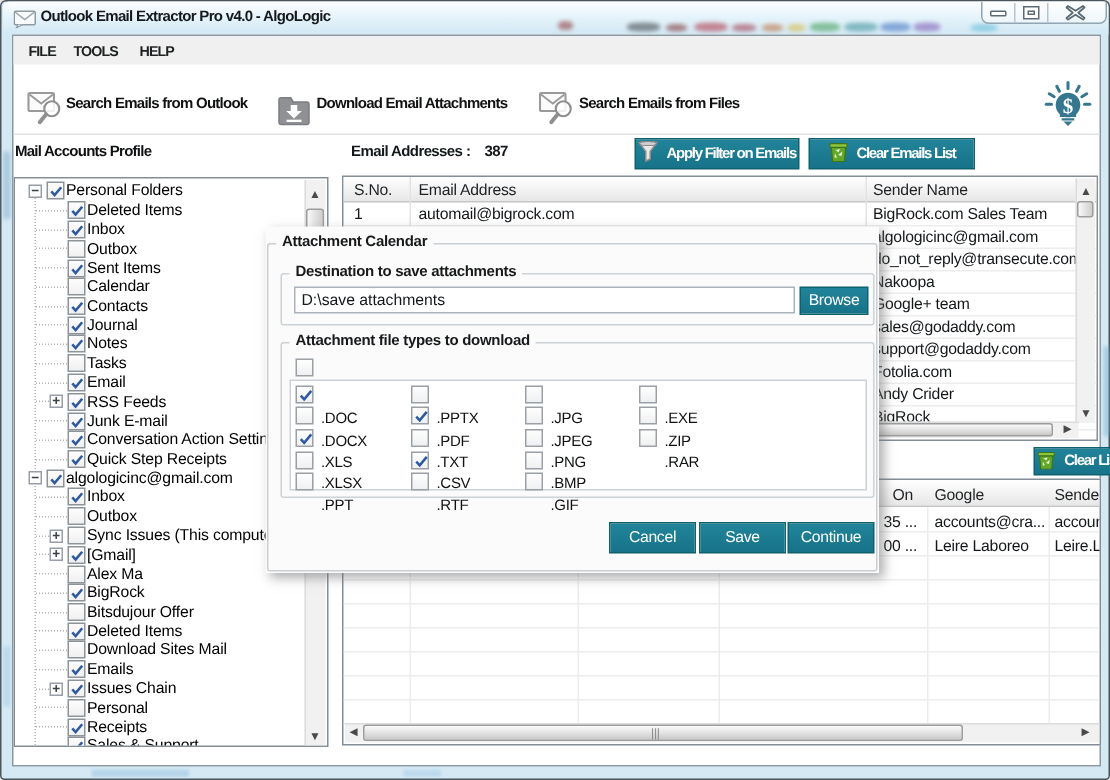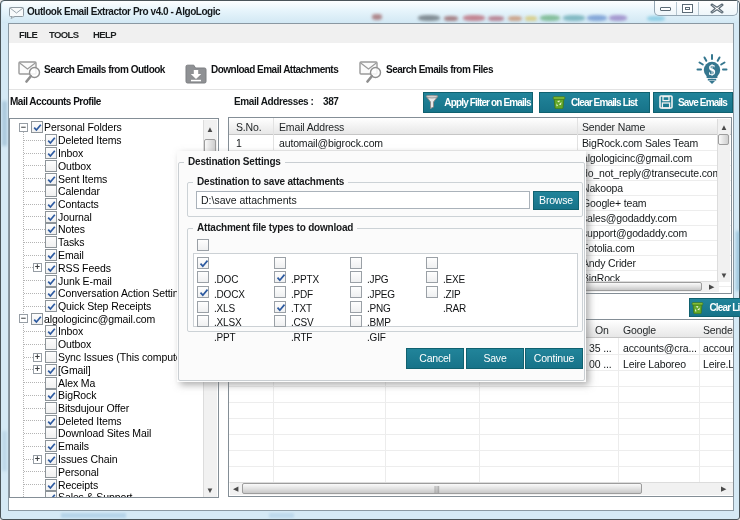--- a/index.html
+++ b/index.html
@@ -115,25 +115,20 @@
 <div class="abs" style="left:225px;top:72px;font-size:10px;font-weight:bold;letter-spacing:-0.4px;color:#14181a">Email Addresses :&nbsp;&nbsp;&nbsp;&nbsp;387</div>
 <div class="tealbtn" style="left:414px;top:68px;width:110px;height:21px;line-height:19px"><svg style="vertical-align:-3px;margin-right:5px" width="14" height="14" viewBox="0 0 14 14">
 <path d="M1 1 L13 1 L8.5 7 L8.5 12 L5.5 13.5 L5.5 7 Z" fill="#e8e8e8" stroke="#8a8a8a" stroke-width="1"></path>
 <ellipse cx="7" cy="1.6" rx="5.6" ry="1.4" fill="#cfcfcf" stroke="#8a8a8a" stroke-width="0.8"></ellipse>
 </svg>Apply Filter on Emails</div>
 <div class="tealbtn" style="left:530px;top:68px;width:111px;height:21px;line-height:19px"><svg style="vertical-align:-3px;margin-right:5px" width="14" height="14" viewBox="0 0 14 14">
 <path d="M2.2 4 L11.8 4 L11 13 Q11 13.8 10 13.8 L4 13.8 Q3 13.8 3 13 Z" fill="#63a829" stroke="#3f7518" stroke-width="0.8"></path>
 <rect x="1.2" y="1.8" width="11.6" height="2.4" rx="0.8" fill="#8cc63f" stroke="#3f7518" stroke-width="0.8"></rect>
 <path d="M5 6 L8 5.4 L7 7.6 Z M9.5 7 L9 10 L6.8 9.4 Z M4.6 8.2 L6 11 L4.4 11.2 Z" fill="#e9f5d8"></path>
 </svg>Clear Emails List</div>
-<div class="tealbtn" style="left:644px;top:68px;width:80px;height:21px;line-height:19px"><svg style="vertical-align:-3px;margin-right:5px" width="14" height="14" viewBox="0 0 14 14">
-<rect x="1" y="1" width="12" height="12" rx="1" fill="none" stroke="#f2f2f2" stroke-width="1.6"></rect>
-<rect x="4" y="1.6" width="6" height="4" fill="none" stroke="#f2f2f2" stroke-width="1.3"></rect>
-<rect x="3.4" y="8" width="7.2" height="5" fill="none" stroke="#f2f2f2" stroke-width="1.3"></rect>
-</svg>Save Emails</div>
 <div class="panel" id="tree" style="left:0px;top:94px;width:210px;height:380px;overflow:hidden">
 <div class="dot-v" style="left:13px;top:9px;height:369px"></div>
 <div class="exp" style="left:9px;top:4px">−</div>
 <div class="cb" style="left:21px;top:2px">
           <svg width="11" height="11" viewBox="0 0 11 11" style="position:absolute;left:0;top:0">
             <path d="M2.2 5.6 L4.4 8 L8.8 2.8" fill="none" stroke="#2d5aa0" stroke-width="1.7"></path>
           </svg>
         </div>
 <div class="titem" style="left:34px;top:2px">Personal Folders</div>
 <div class="dot-h" style="left:14px;top:21px;width:22px"></div>
@@ -381,21 +376,21 @@
 <div class="rowline" style="top:162px"></div>
 <div class="sb" style="left:1px;bottom:1px;height:13px;width:503px;border-top:1px solid #dcdcdc"></div>
 <div class="arr" style="left:4px;bottom:4px;font-size:7px">◀</div>
 <div class="sbthumbh" style="left:13px;bottom:2px;height:11px;width:400px"></div>
 <div class="cell" style="left:205px;bottom:3px;font-size:8px;color:#888">|||</div>
 <div class="arr" style="left:492px;bottom:4px;font-size:7px">▶</div>
 </div>
 </div>
 <div class="abs" id="dialog" style="left:176px;top:150px;width:409px;height:231px;background:#fbfbfb;box-shadow:3px 3px 7px rgba(110,110,110,.55)">
 <div class="gb" style="left:1px;top:11px;right:1px;bottom:1px;border-color:#c9ced2">
-        <span class="gbt">Destination Settings</span>
+        <span class="gbt">Attachment Calendar</span>
       </div>
 <div class="gb" style="left:10px;top:31px;width:396px;height:35px">
         <span class="gbt">Destination to save attachments</span>
       </div>
 <div class="abs" style="left:19px;top:40px;width:334px;height:18px;background:#fff;border:1px solid #aab2ba;font-size:10.5px;color:#14181a;padding:2px 0 0 4px">D:\save attachments</div>
 <div class="tealbtn" style="left:356px;top:40px;width:46px;height:19px;line-height:17px"><span class="nb">Browse</span></div>
 <div class="gb" style="left:10px;top:77px;width:396px;height:104px">
         <span class="gbt">Attachment file types to download</span>
       </div>
 <div class="dcb" style="left:20px;top:88px"></div>

